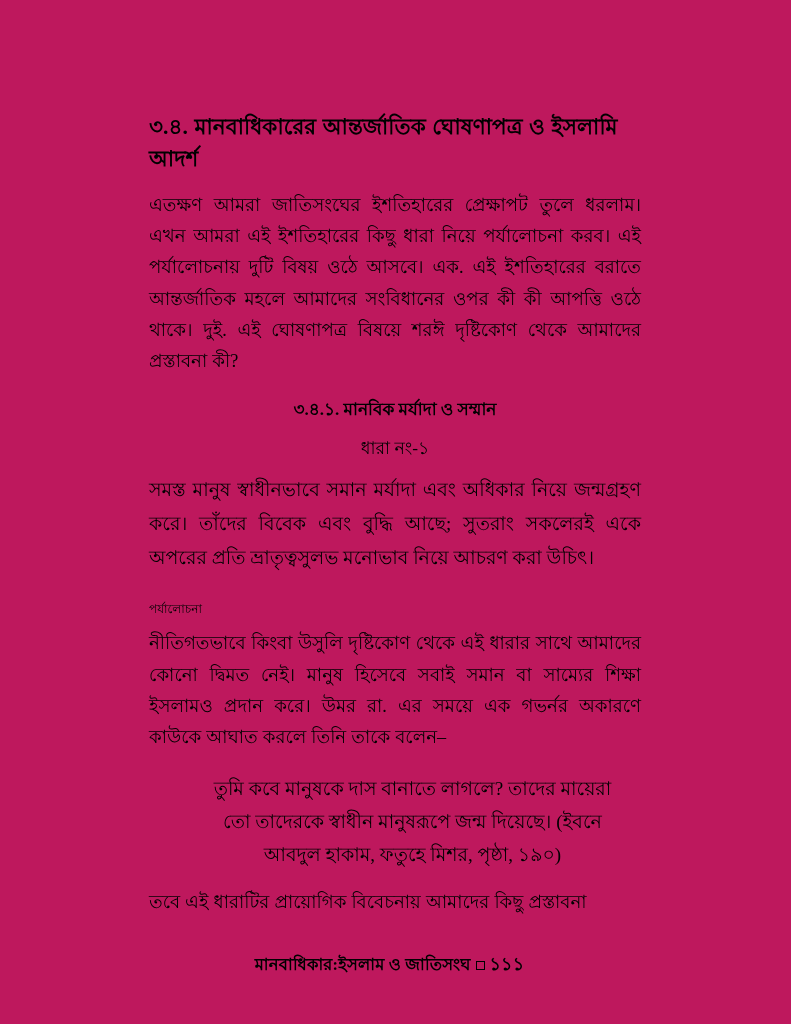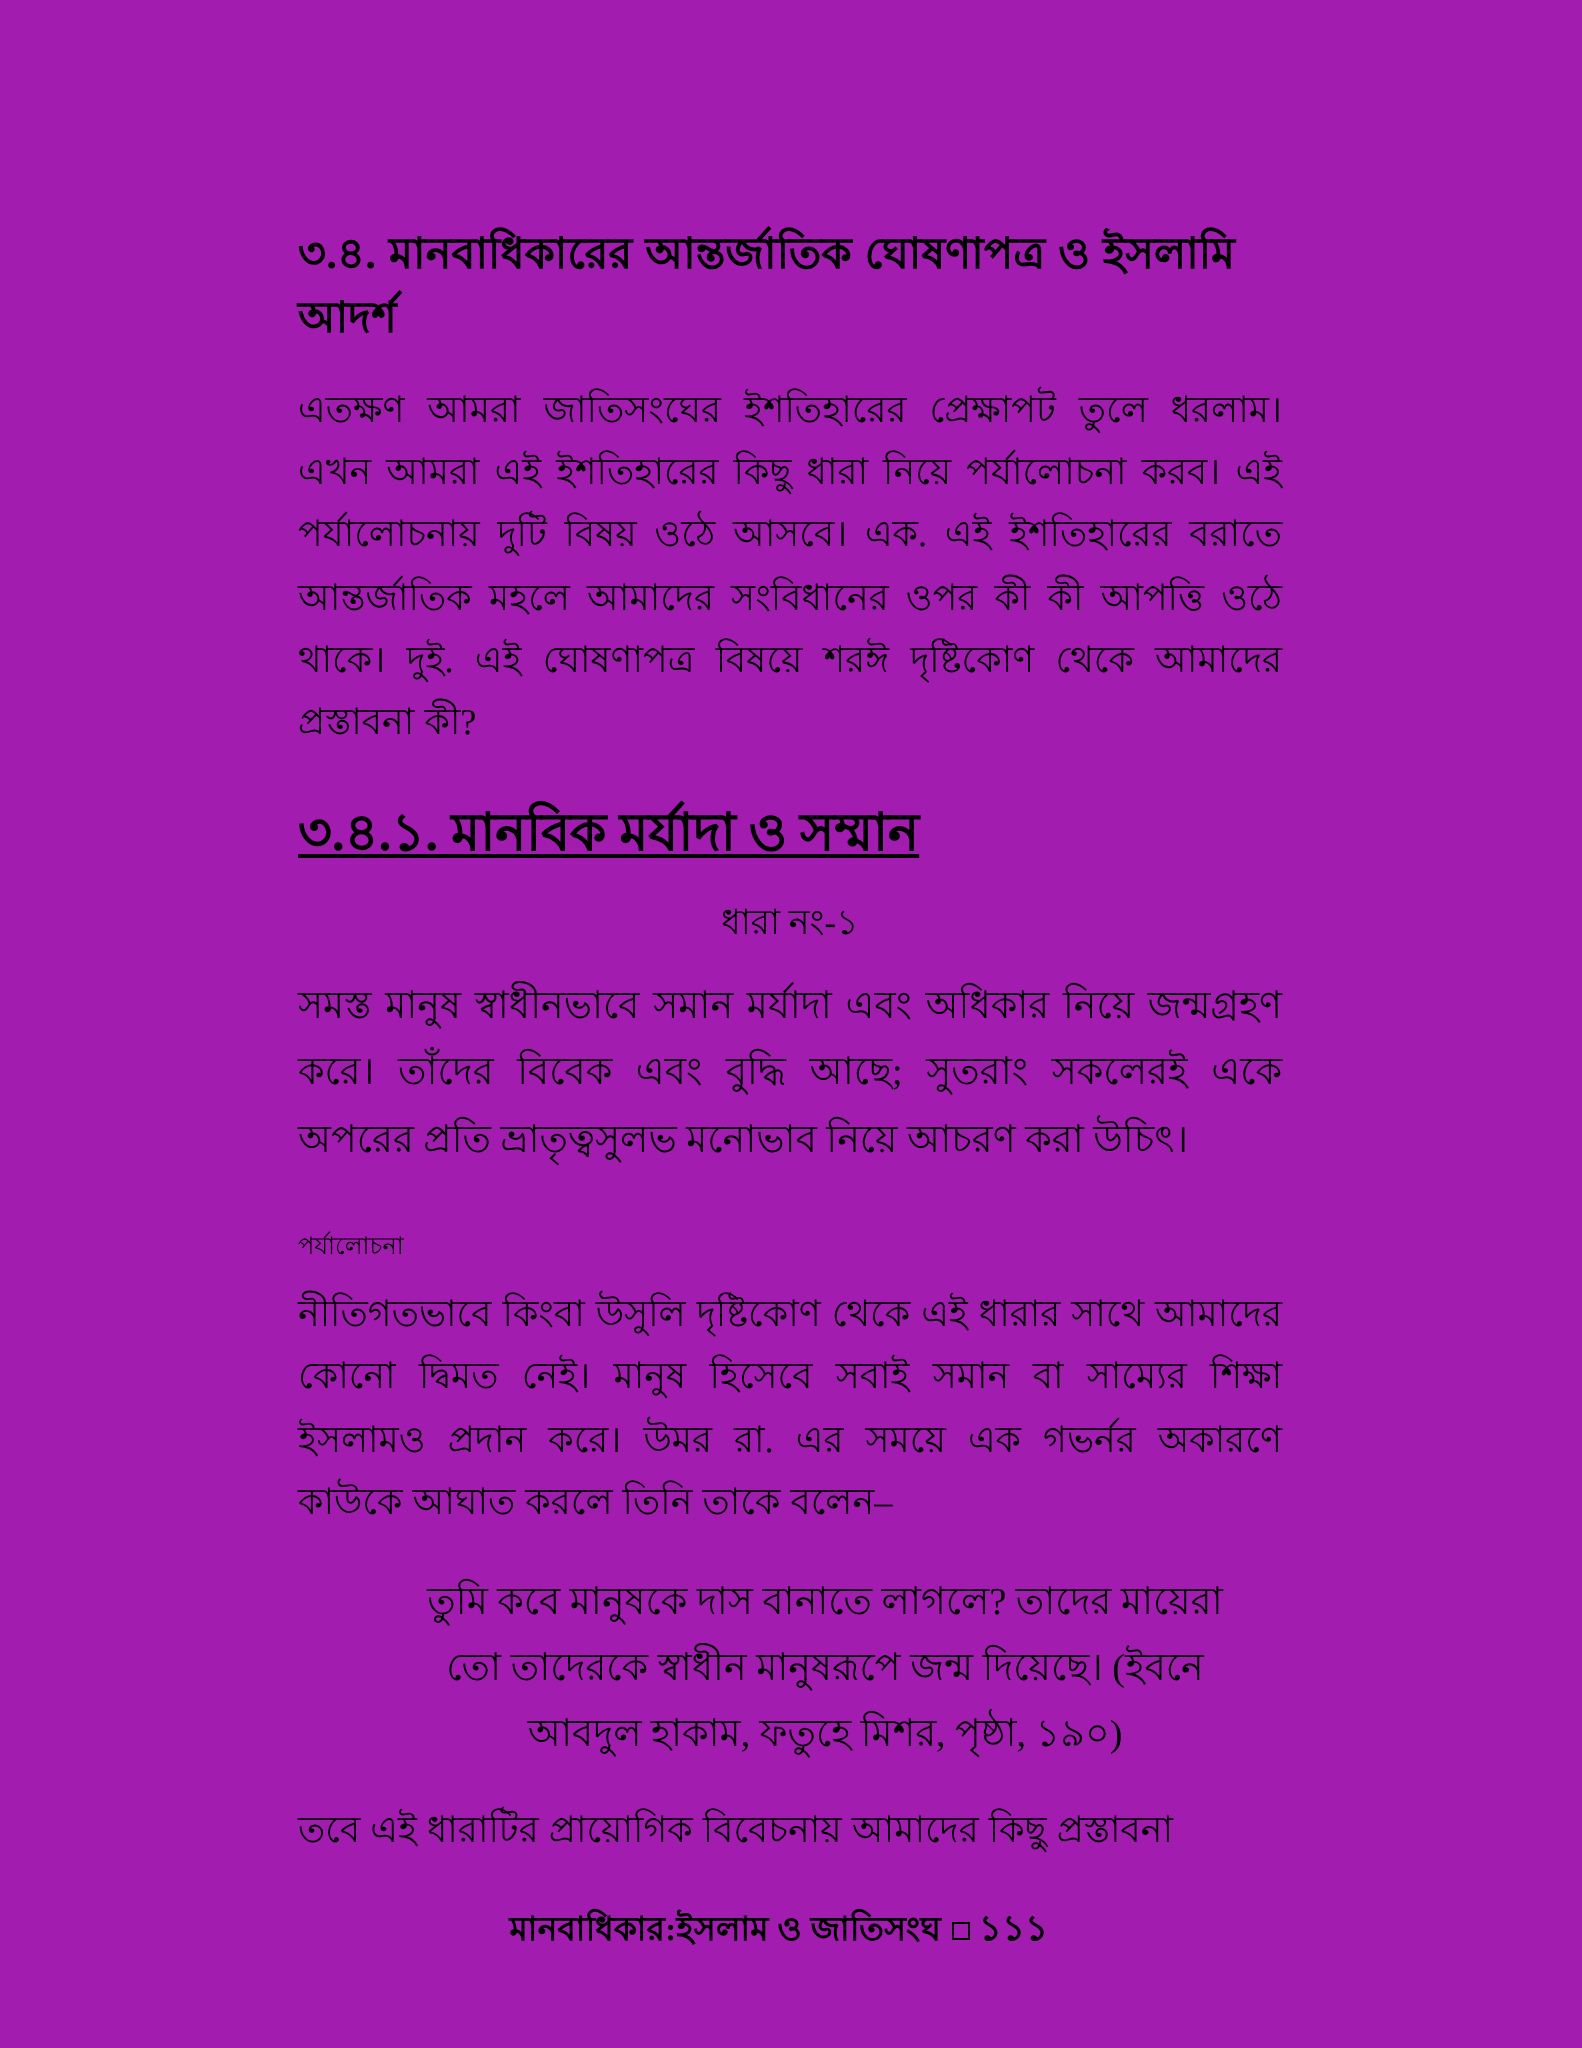--- a/index.html
+++ b/index.html
@@ -10,21 +10,21 @@
   }
   body {
     font-family: "Liberation Serif", "DejaVu Serif", serif;
     color: #000000;
   }
   .page {
     position: relative;
     width: 791px;
     height: 1024px;
     margin: 0 auto;
-    background: #a21caf;
+    background: #be185d;
     overflow: hidden;
     box-sizing: border-box;
   }
   .content {
     position: absolute;
     left: 149px;
     top: 112px;
     width: 492px;
   }
 
@@ -47,26 +47,25 @@
     text-align: justify;
     text-justify: inter-word;
     word-spacing: 0.5px;
   }
   .body-para.tight {
     margin-bottom: 4px;
   }
 
   
   .sub-heading {
-    font-size: 26px;
+    font-size: 17px;
     font-weight: 700;
     line-height: 1.5;
     margin: 20px 0 12px 0;
-    text-align: left;
-    text-decoration: underline;
+    text-align: center;
   }
 
   
   .minor-label {
     font-size: 17.4px;
     line-height: 1.5;
     margin: 0 0 12px 0;
     text-align: center;
   }
 

